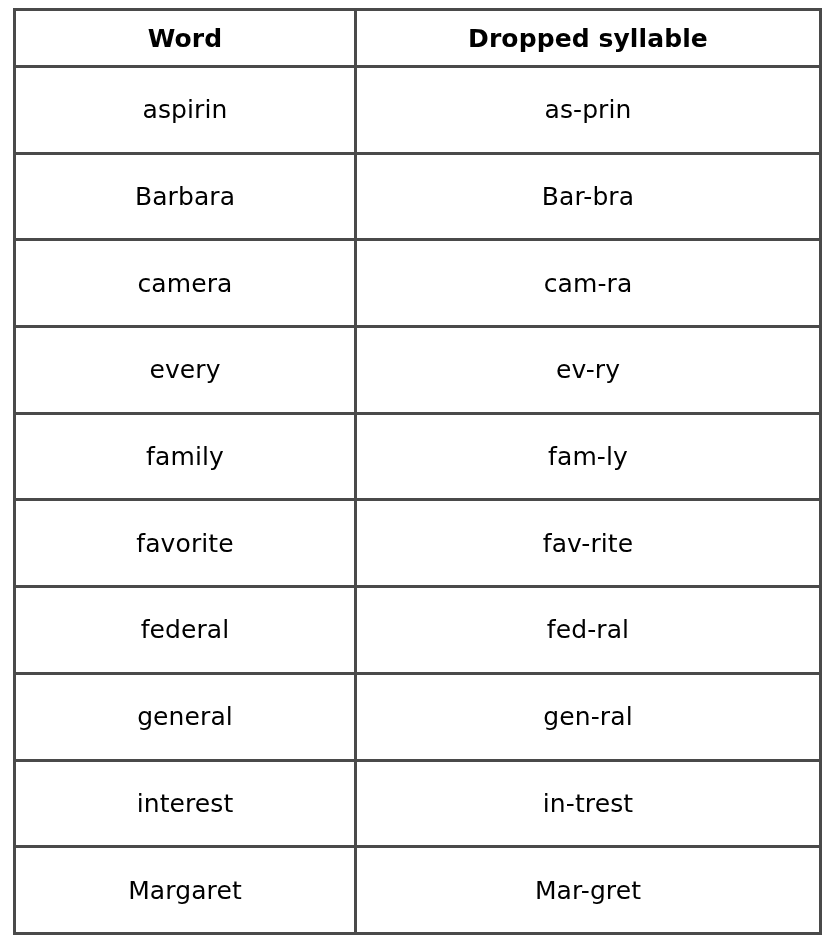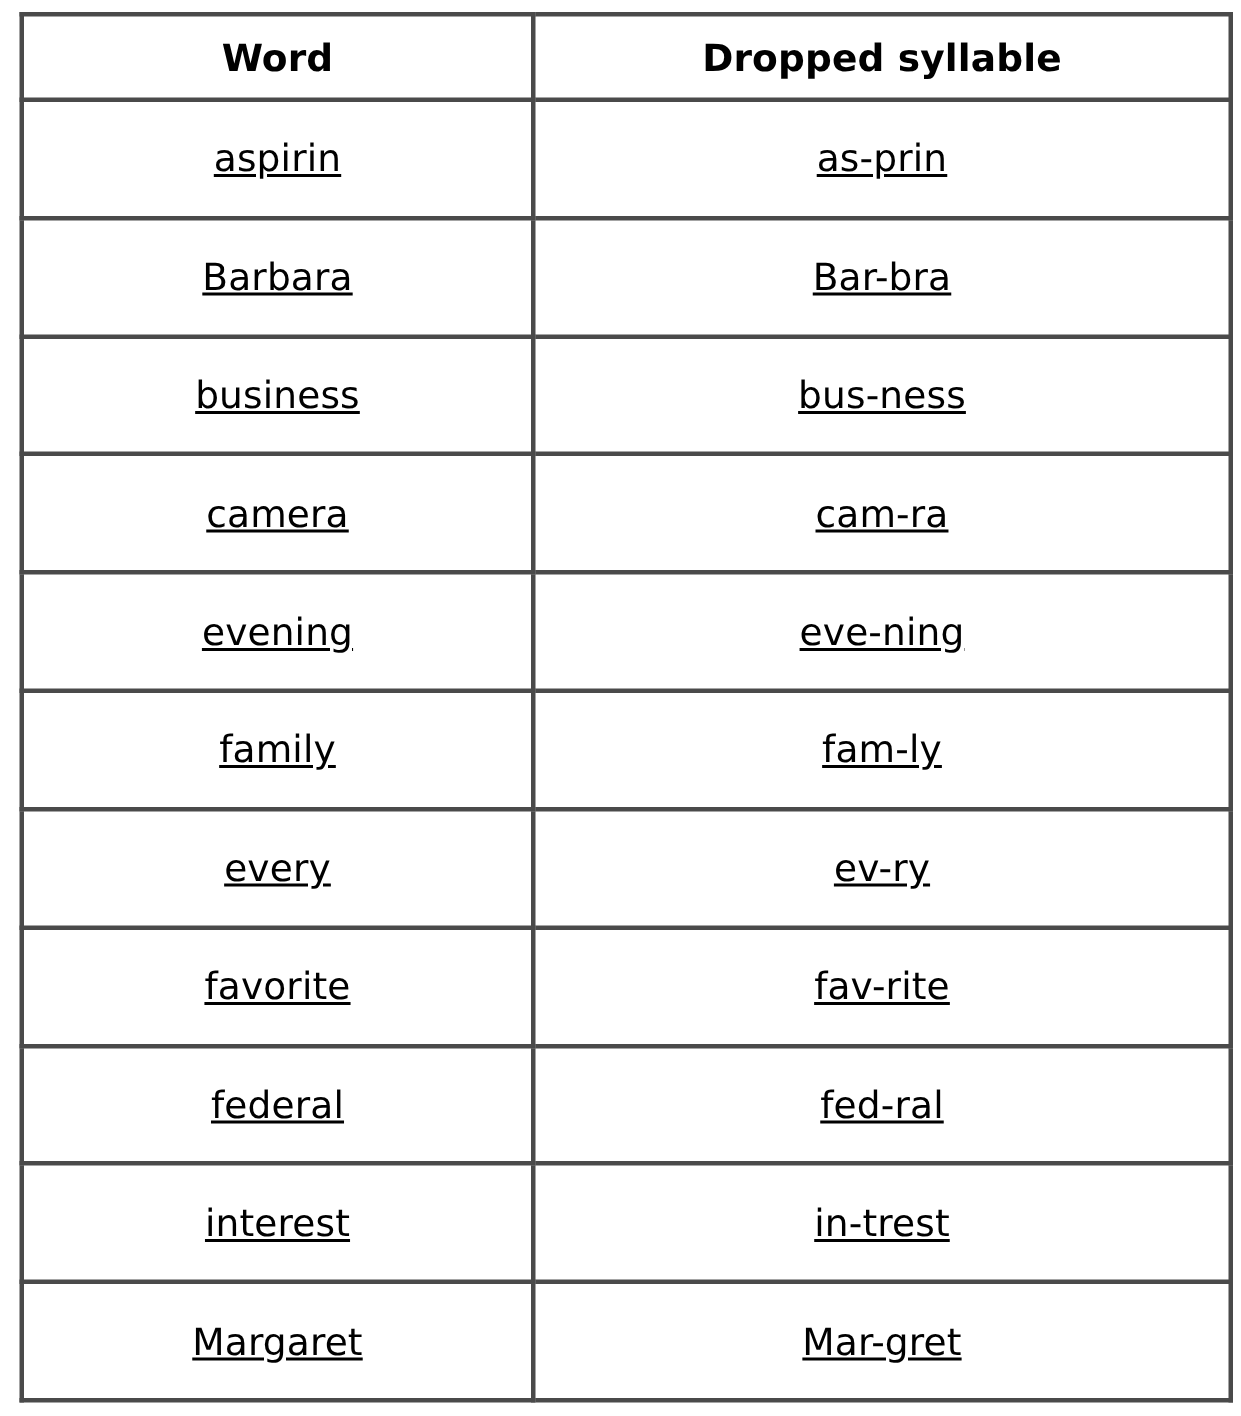--- a/index.html
+++ b/index.html
@@ -58,21 +58,20 @@
     font-weight: bold;
     font-size: 25px;
     letter-spacing: 0.1px;
   }
 
   table.syllable-table tbody td {
     height: 62px;
     font-weight: normal;
     font-size: 25px;
     letter-spacing: 0.1px;
-    text-decoration: underline;
   }
 
   .cell-text {
     display: block;
     line-height: 1;
   }
 </style>
 </head>
 <body>
 
@@ -106,72 +105,64 @@
           <tr>
             <td>
               <span class="cell-text">Barbara</span>
             </td>
             <td>
               <span class="cell-text">Bar-bra</span>
             </td>
           </tr>
           <tr>
             <td>
-              <span class="cell-text">business</span>
-            </td>
-            <td>
-              <span class="cell-text">bus-ness</span>
-            </td>
-          </tr>
-          <tr>
-            <td>
               <span class="cell-text">camera</span>
             </td>
             <td>
               <span class="cell-text">cam-ra</span>
             </td>
           </tr>
           <tr>
             <td>
-              <span class="cell-text">evening</span>
+              <span class="cell-text">every</span>
             </td>
             <td>
-              <span class="cell-text">eve-ning</span>
+              <span class="cell-text">ev-ry</span>
             </td>
           </tr>
           <tr>
             <td>
               <span class="cell-text">family</span>
             </td>
             <td>
               <span class="cell-text">fam-ly</span>
-            </td>
-          </tr>
-          <tr>
-            <td>
-              <span class="cell-text">every</span>
-            </td>
-            <td>
-              <span class="cell-text">ev-ry</span>
             </td>
           </tr>
           <tr>
             <td>
               <span class="cell-text">favorite</span>
             </td>
             <td>
               <span class="cell-text">fav-rite</span>
             </td>
           </tr>
           <tr>
             <td>
               <span class="cell-text">federal</span>
             </td>
             <td>
               <span class="cell-text">fed-ral</span>
+            </td>
+          </tr>
+          <tr>
+            <td>
+              <span class="cell-text">general</span>
+            </td>
+            <td>
+              <span class="cell-text">gen-ral</span>
             </td>
           </tr>
           <tr>
             <td>
               <span class="cell-text">interest</span>
             </td>
             <td>
               <span class="cell-text">in-trest</span>
             </td>
           </tr>

